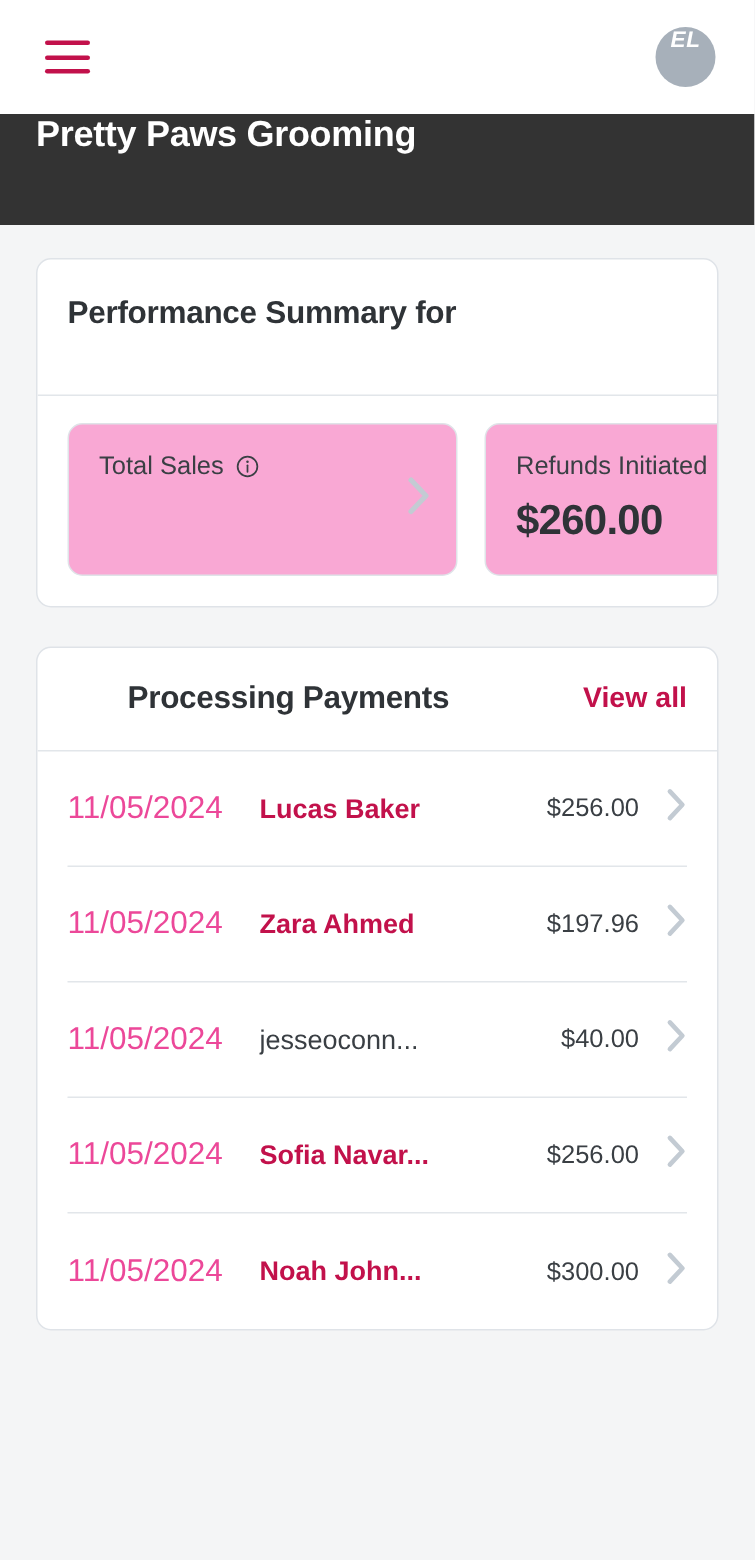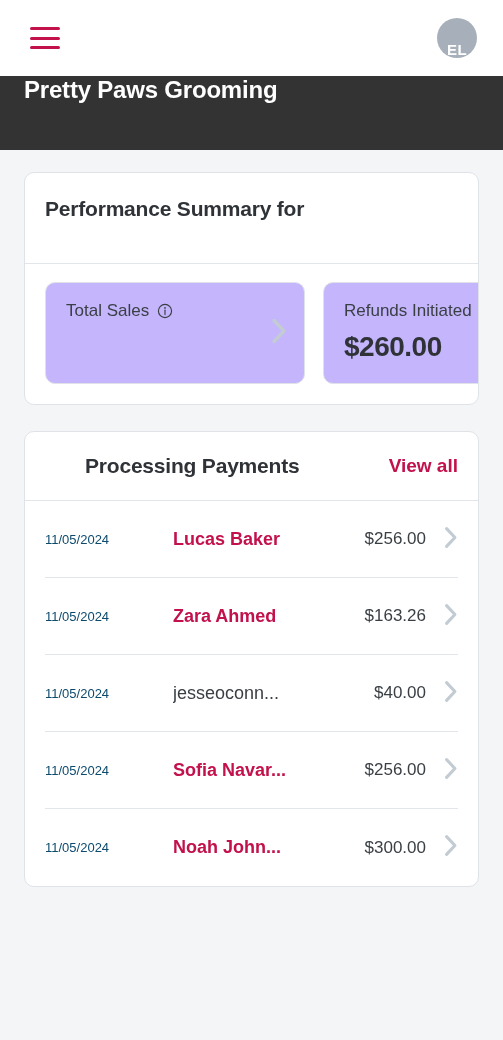--- a/index.html
+++ b/index.html
@@ -49,23 +49,24 @@
   .avatar {
     width: 40px;
     height: 40px;
     border-radius: 50%;
     background: #a7b0ba;
     color: #ffffff;
     font-size: 15px;
     font-weight: 700;
     letter-spacing: 0.4px;
     display: flex;
-    align-items: flex-end;
+    align-items: flex-start;
     justify-content: center;
     cursor: pointer;
+    font-style: italic;
   }
 
   
   .titlebar {
     height: 74px;
     background: #333333;
     display: flex;
     align-items: flex-start;
     padding: 0 24px;
   }
@@ -127,21 +128,21 @@
     overflow: hidden;
   }
 
   .stat {
     flex: 0 0 260px;
     min-width: 260px;
     border: 1px solid #dfe3e8;
     border-radius: 10px;
     padding: 18px 16px 20px 20px;
     position: relative;
-    background: #c4b5fd;
+    background: #f9a8d4;
     cursor: pointer;
   }
   .stat-label {
     display: flex;
     align-items: center;
     gap: 8px;
     font-size: 17px;
     color: #3a3f44;
     margin-bottom: 10px;
     white-space: nowrap;
@@ -190,22 +191,22 @@
     align-items: center;
     height: 77px;
     cursor: pointer;
     border-bottom: 1px solid #e2e6ea;
   }
   .pay-row:last-child { border-bottom: none; }
 
   .pay-date {
     width: 128px;
     flex: 0 0 128px;
-    font-size: 13px;
-    color: #0c4a6e;
+    font-size: 21px;
+    color: #ec4899;
     white-space: nowrap;
   }
   .pay-name {
     flex: 1 1 auto;
     font-size: 18px;
     font-weight: 700;
     color: #c2114b;
     white-space: nowrap;
     overflow: hidden;
     text-overflow: ellipsis;
@@ -296,21 +297,21 @@
         <span class="pay-chev">
           <svg width="14" height="23" viewBox="0 0 14 23" fill="none">
             <path d="M2.6 2.6l8.3 8.9-8.3 8.9" stroke="#C3CBD3" stroke-width="3.1" stroke-linecap="round" stroke-linejoin="round"></path>
           </svg>
         </span>
       </div>
 
       <div class="pay-row">
         <div class="pay-date">11/05/2024</div>
         <div class="pay-name">Zara Ahmed</div>
-        <div class="pay-amount">$163.26</div>
+        <div class="pay-amount">$197.96</div>
         <span class="pay-chev">
           <svg width="14" height="23" viewBox="0 0 14 23" fill="none">
             <path d="M2.6 2.6l8.3 8.9-8.3 8.9" stroke="#C3CBD3" stroke-width="3.1" stroke-linecap="round" stroke-linejoin="round"></path>
           </svg>
         </span>
       </div>
 
       <div class="pay-row">
         <div class="pay-date">11/05/2024</div>
         <div class="pay-name plain">jesseoconn...</div>

